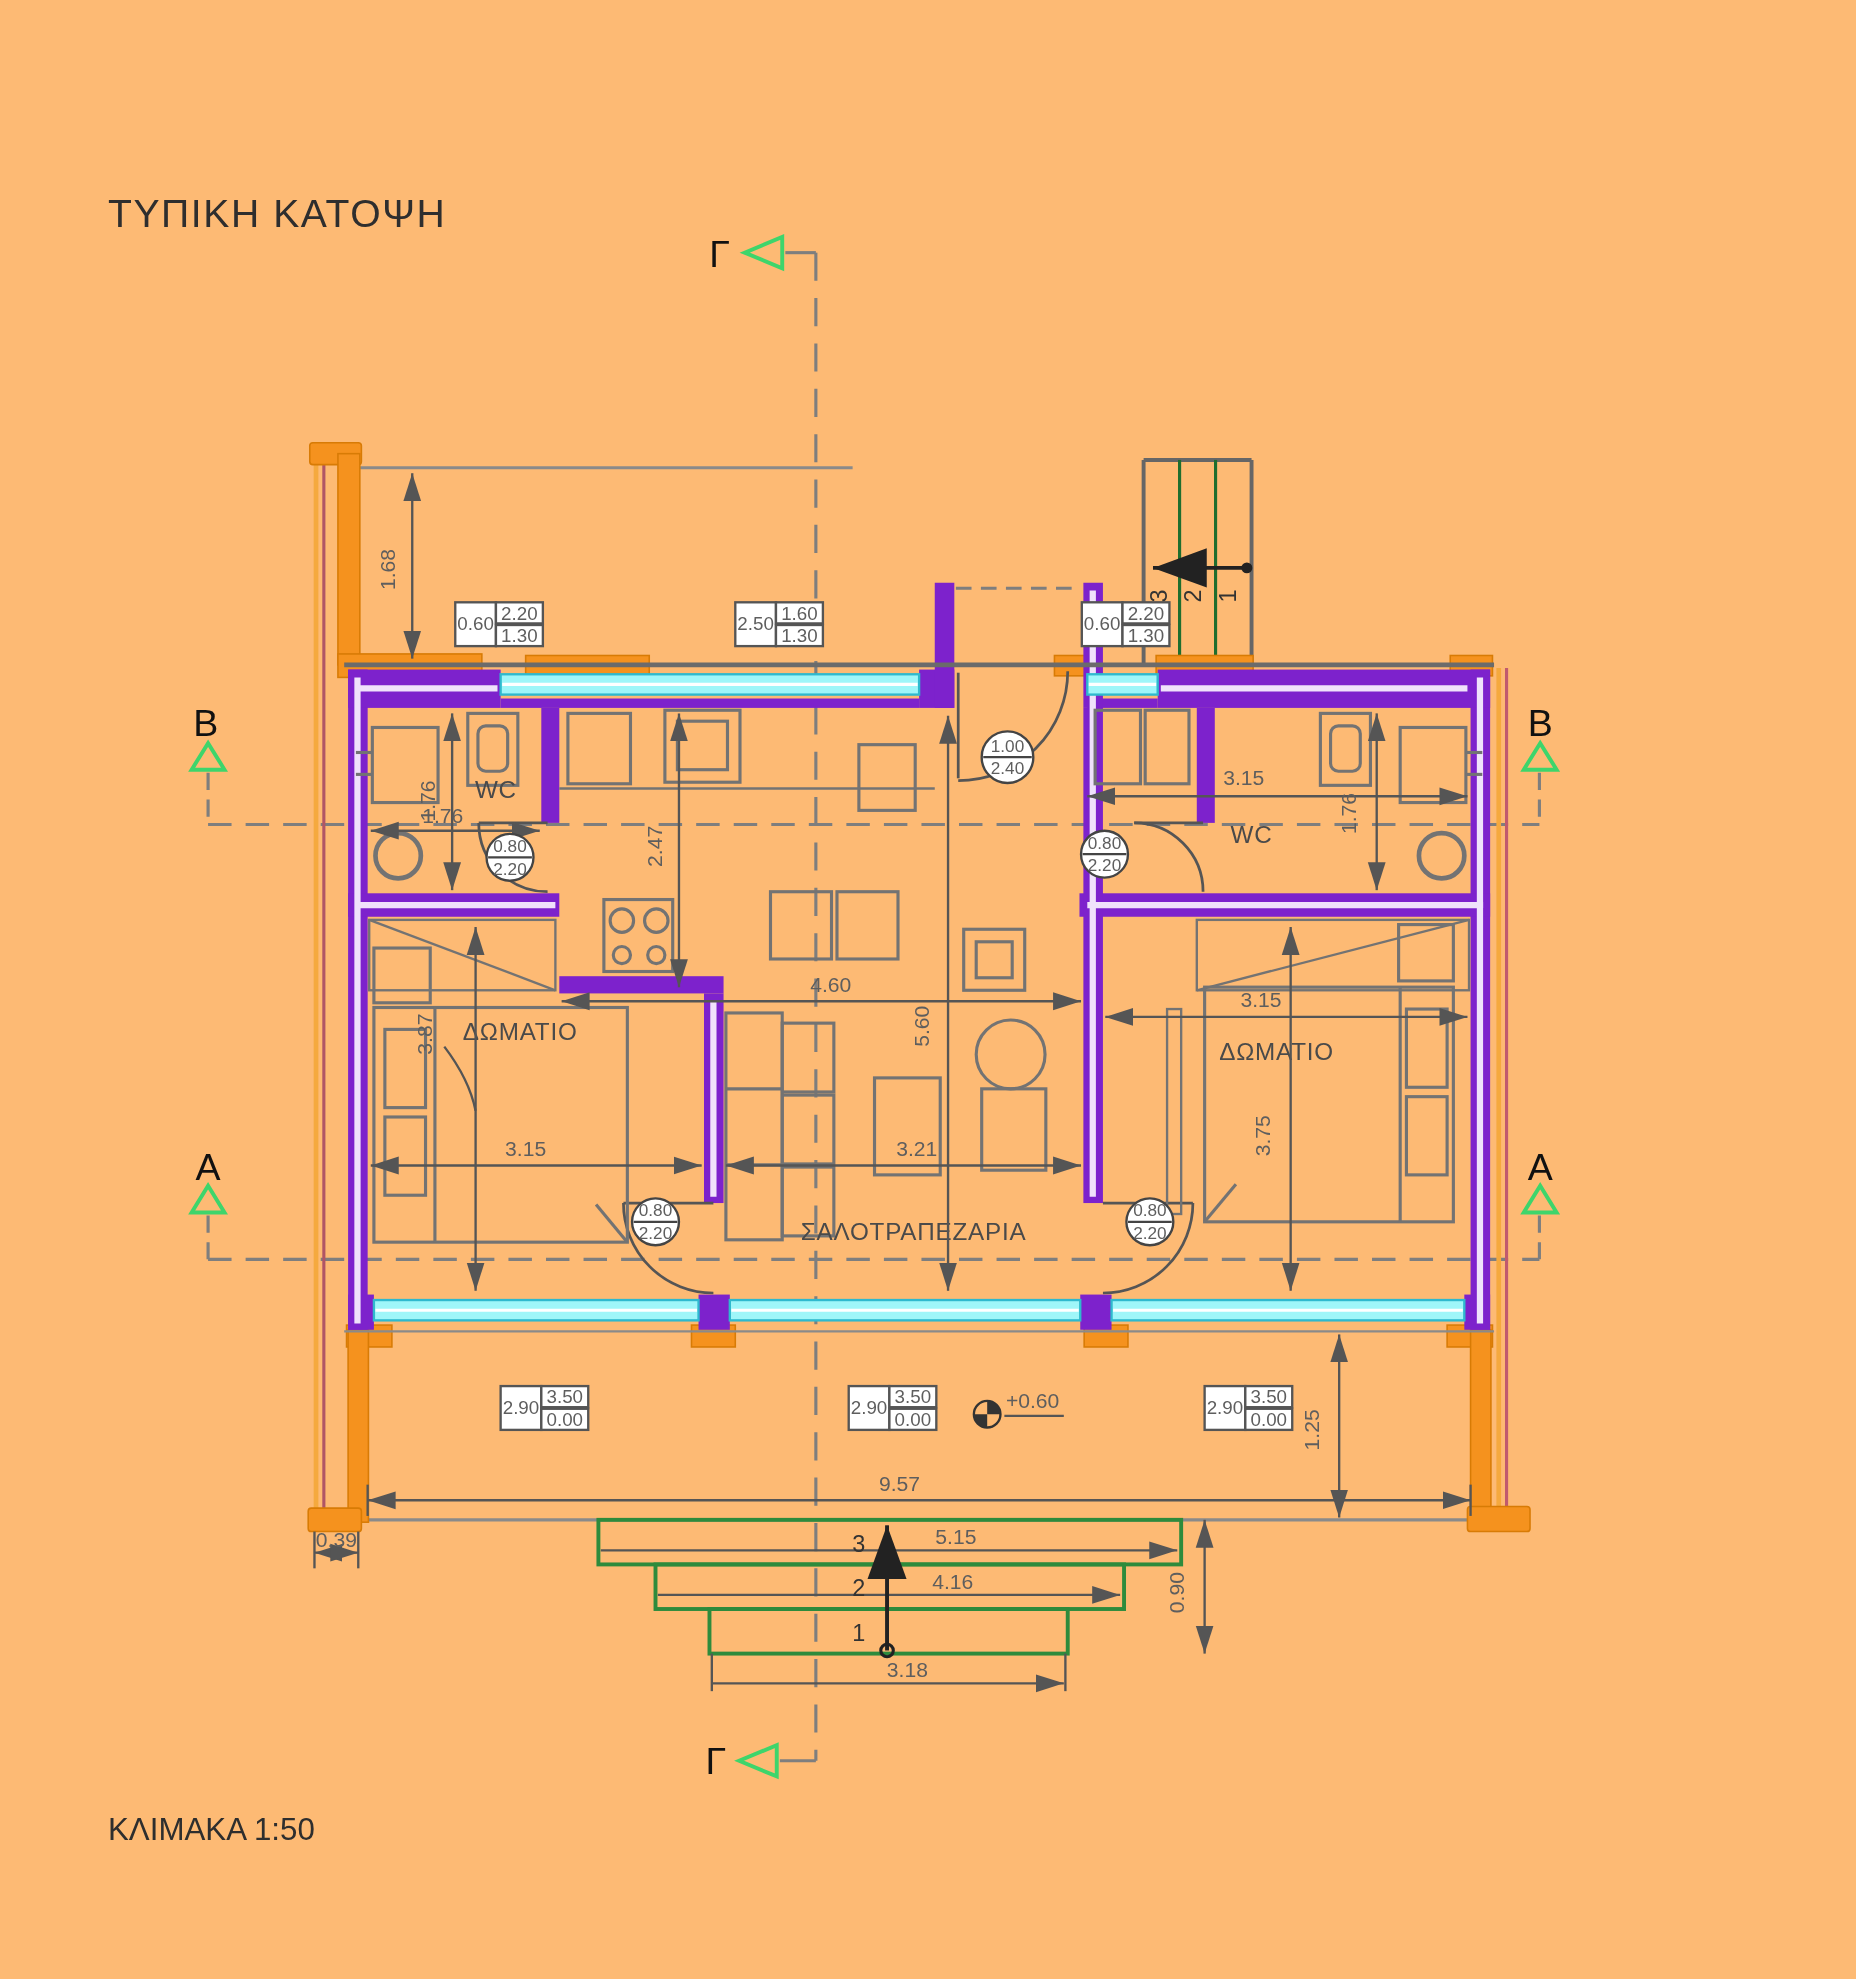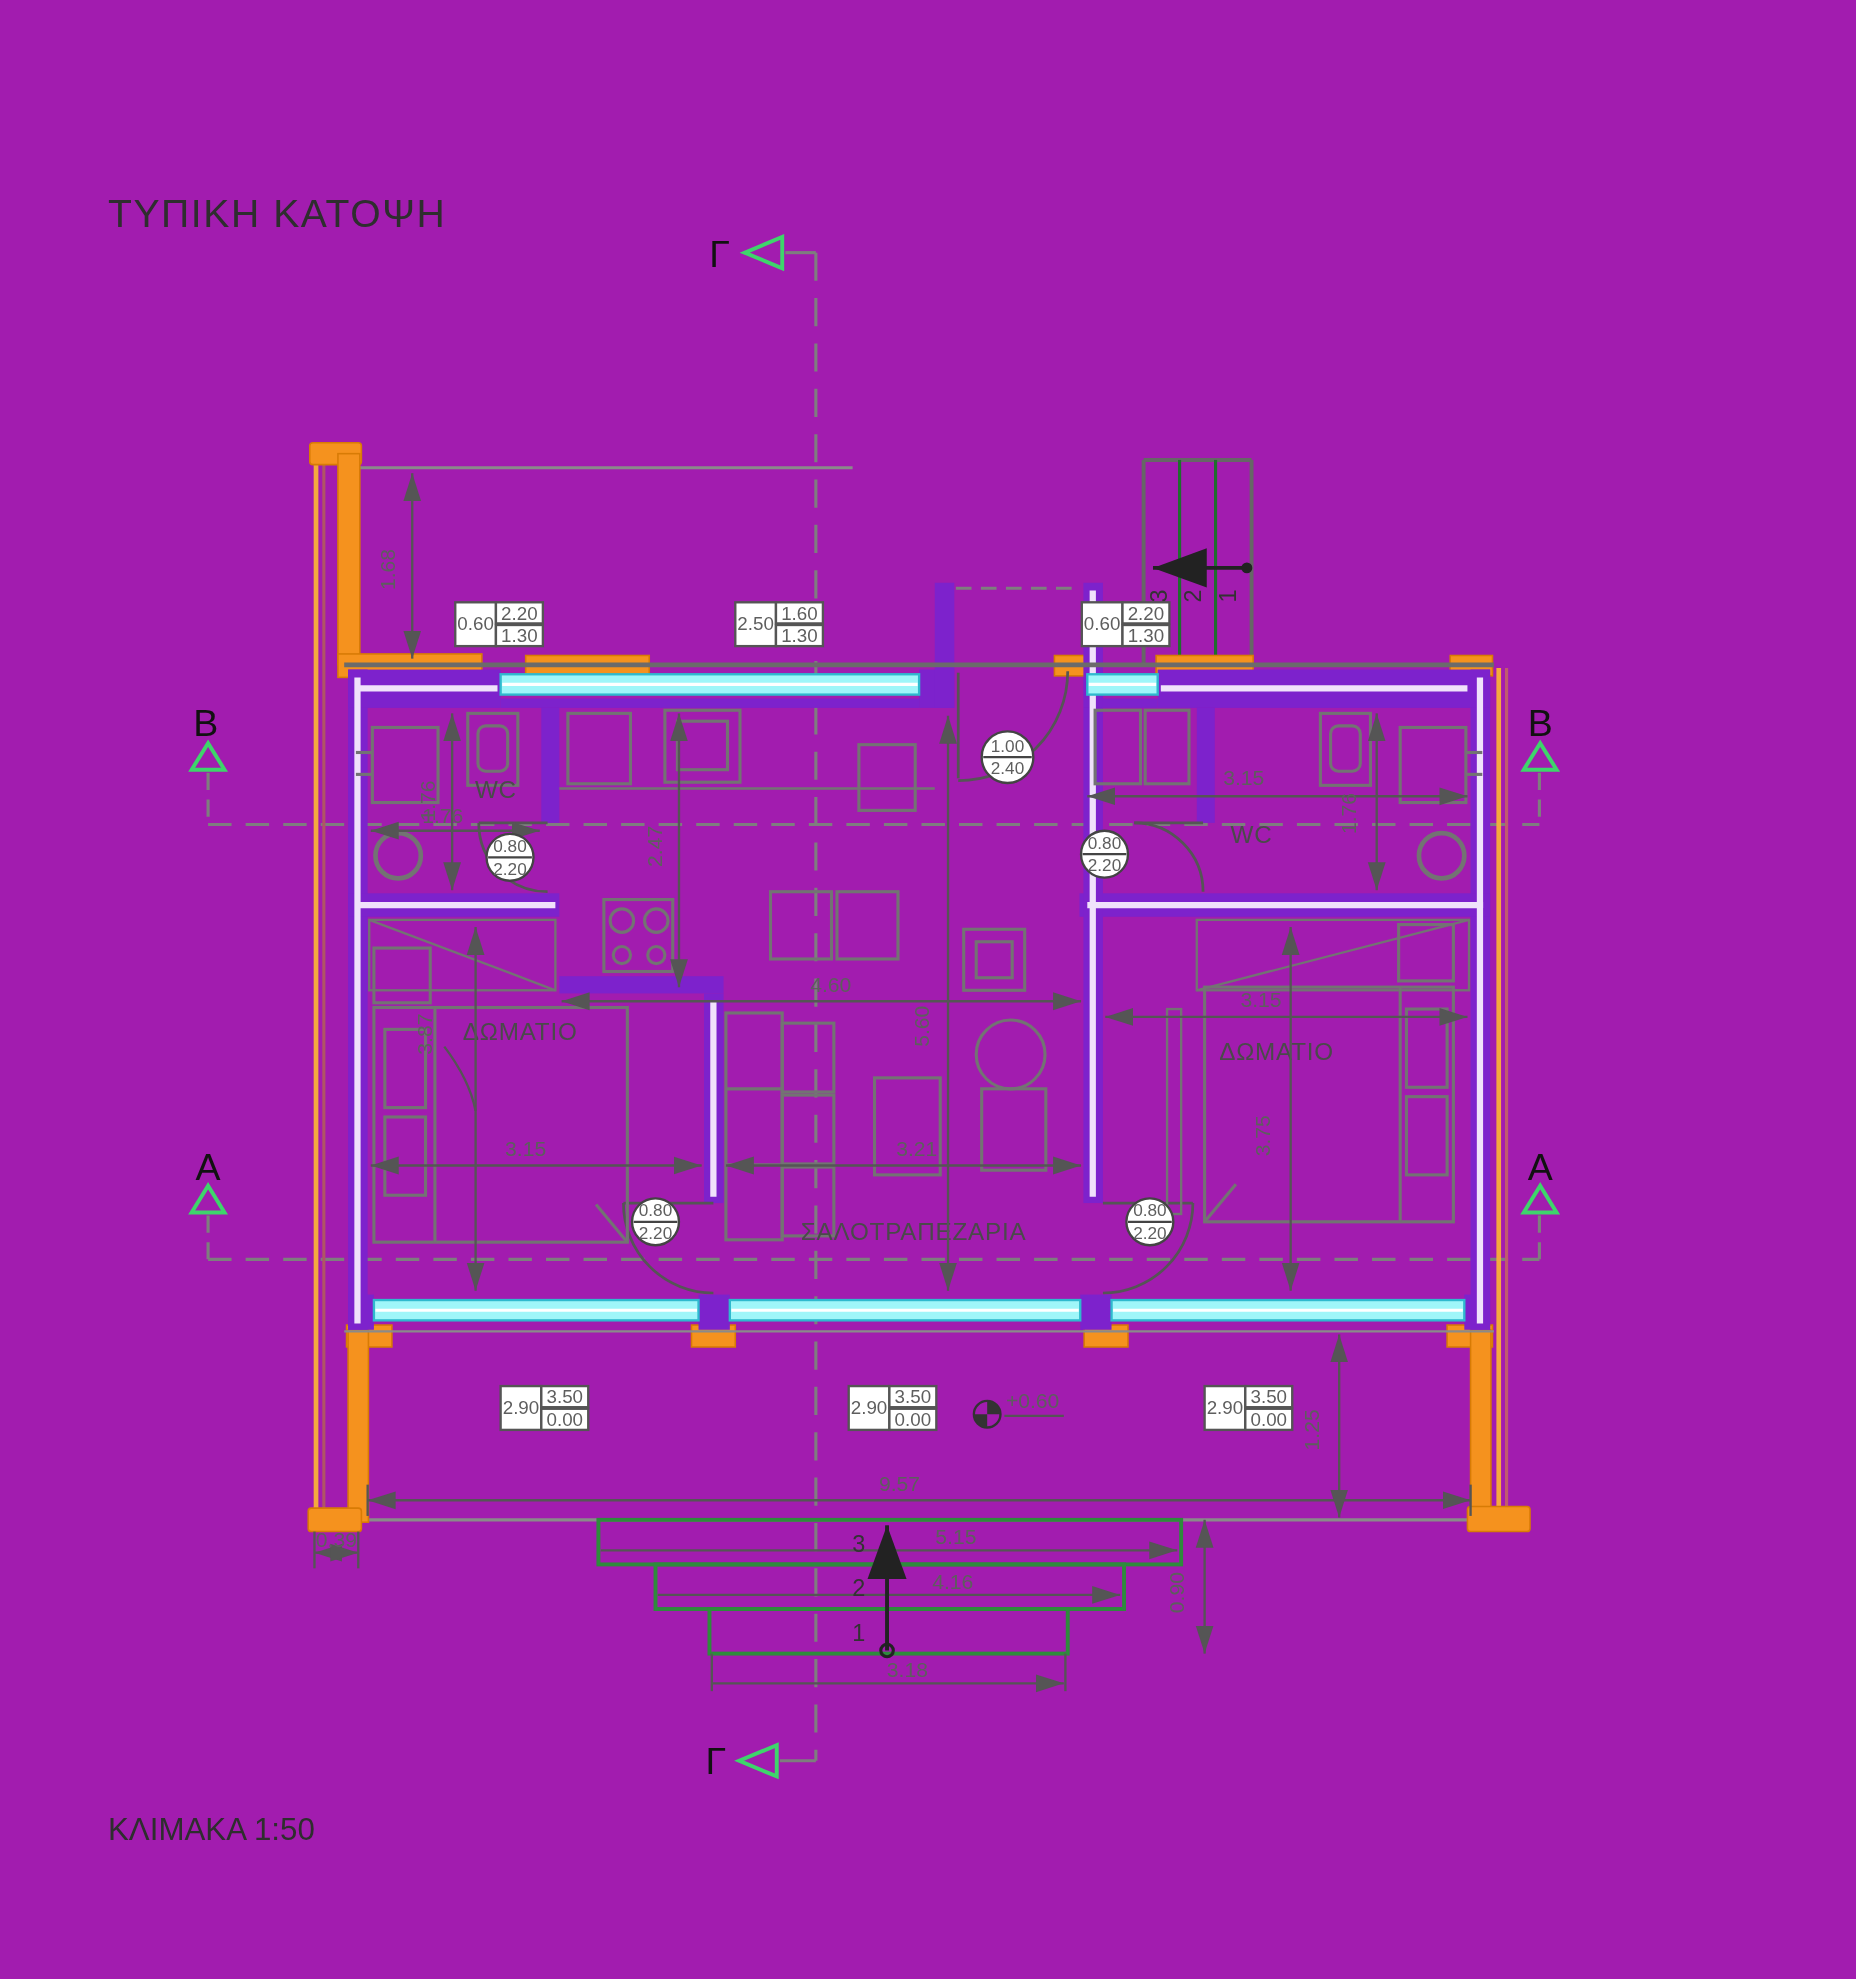--- a/index.html
+++ b/index.html
@@ -1,17 +1,17 @@
 <!DOCTYPE html>
 <html style="font-size:12.5px"><head>
 <meta charset="utf-8">
 <style>
   html,body{margin:0;padding:0;background:#ffffff;}
   body{font-family:"Liberation Sans", sans-serif;}
-  .stage{position:relative;width:1857px;height:1979px;background:#a21caf;overflow:hidden;}
+  .stage{position:relative;width:1857px;height:1979px;background:#fdba74;overflow:hidden;}
   svg{position:absolute;left:0;top:0;}
   text{font-family:"Liberation Sans", sans-serif;}
   .title-text{font-size:50px;fill:#2e2e2e;letter-spacing:2px;}
   .scale-text{font-size:40px;fill:#2e2e2e;}
   .marker-letter{font-size:48px;fill:#111;}
   .room-label{font-size:31px;fill:#4a4a4a;letter-spacing:1px;}
   .dim-text{font-size:27px;fill:#5e5e5e;}
   .box-text{font-size:24px;fill:#5e5e5e;}
   .tag-text{font-size:22px;fill:#5e5e5e;}
   .step-num{font-size:30px;fill:#333;}

